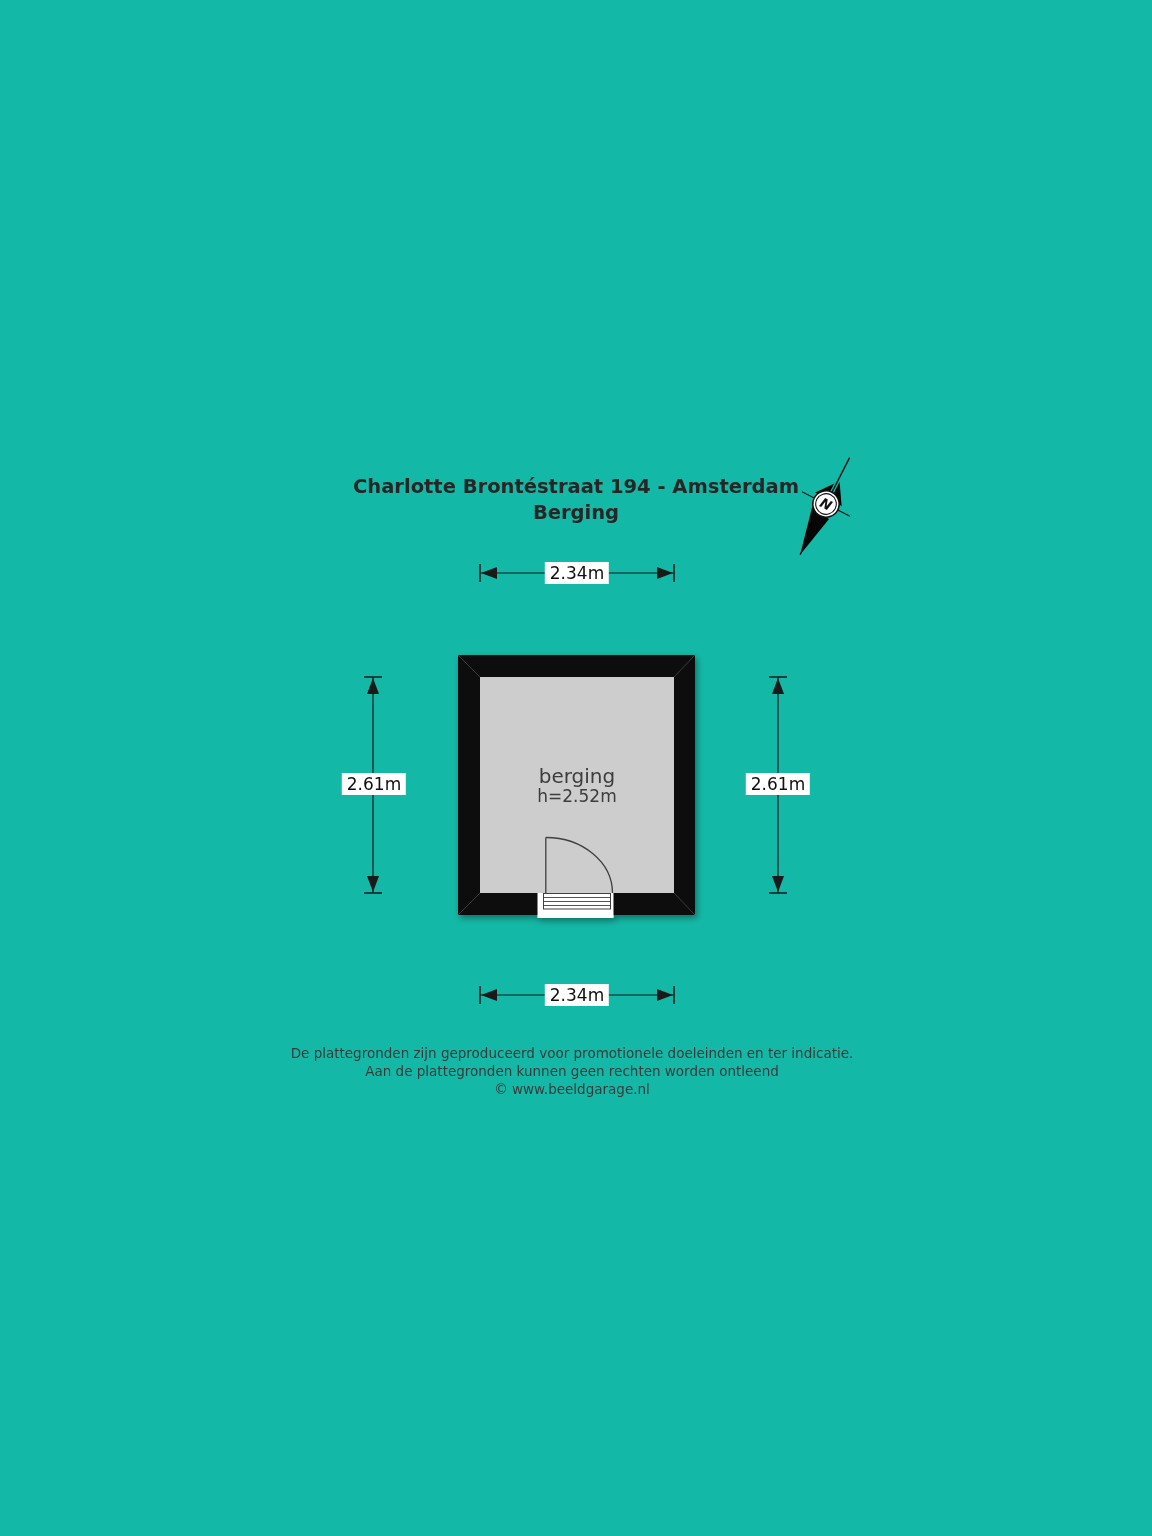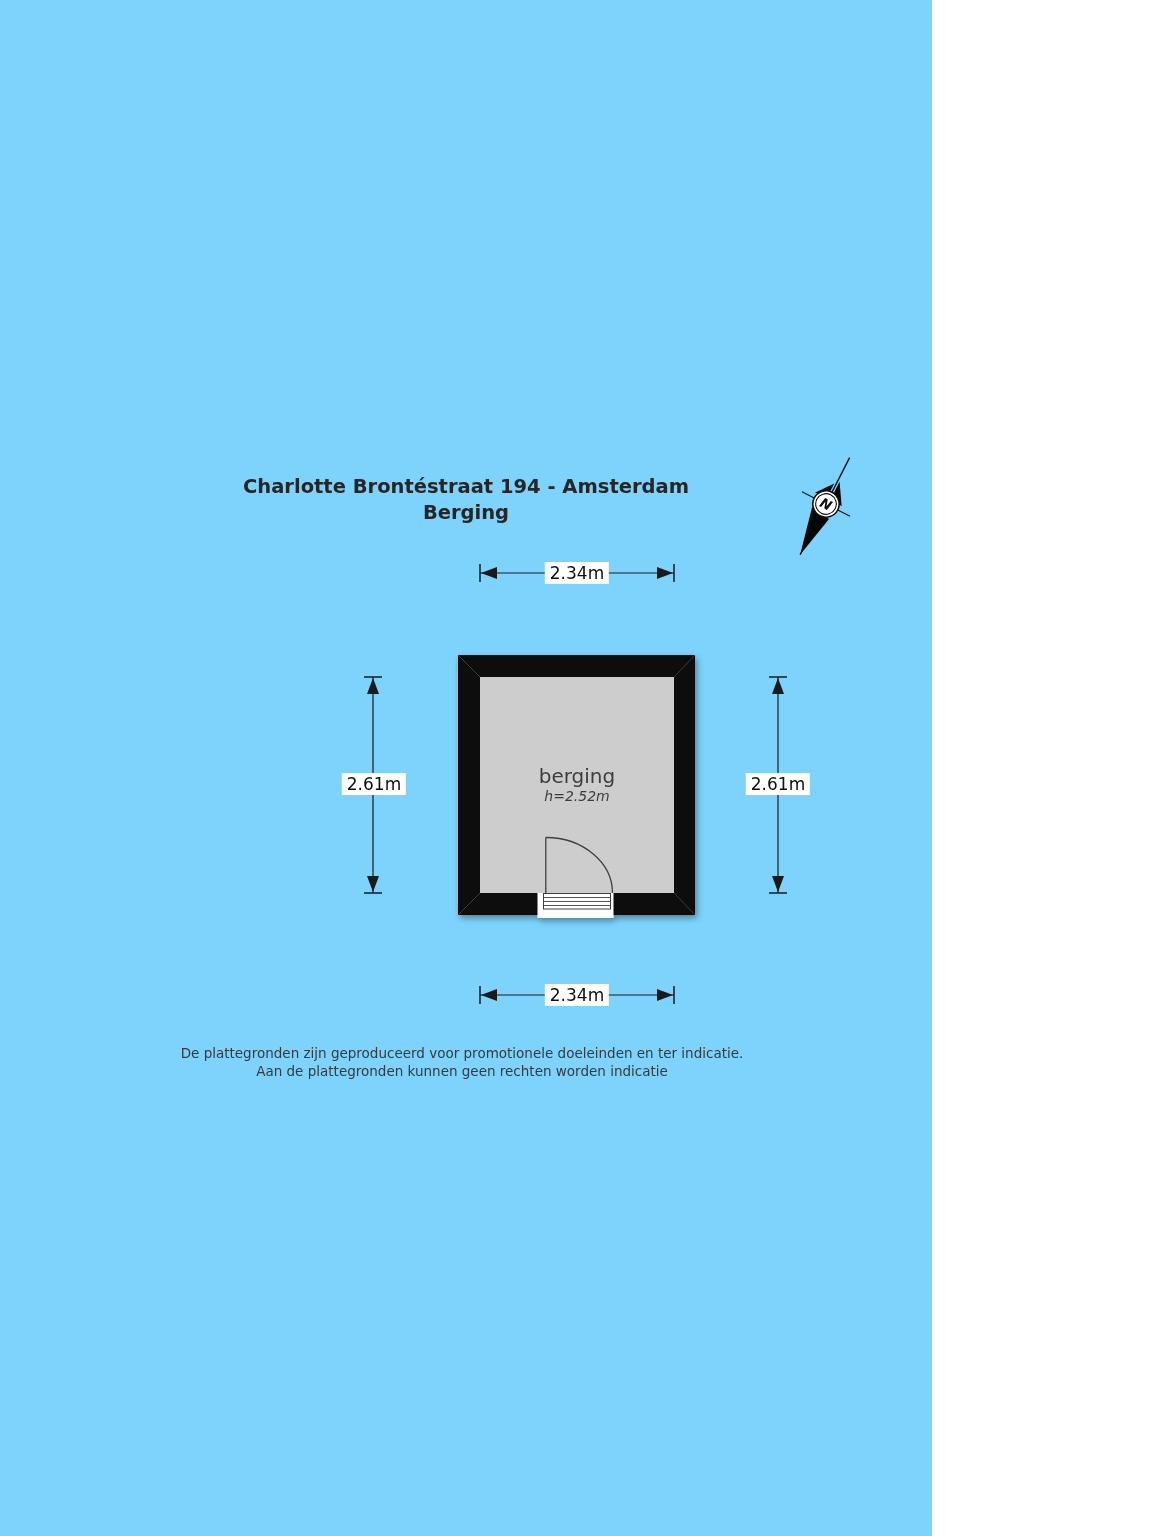--- a/index.html
+++ b/index.html
@@ -1,17 +1,17 @@
 <!DOCTYPE html>
 <html><head>
 <meta charset="utf-8">
 <style>
   html,body { margin:0; padding:0; background:#ffffff; }
   .page {
-    position:relative; width:932px; height:1536px; background:#7dd3fc;
+    position:relative; width:1152px; height:1536px; background:#14b8a6;
     font-family:"DejaVu Sans","Liberation Sans",sans-serif; overflow:hidden;
   }
   .plan-svg { position:absolute; left:0; top:0; z-index:1; }
 
   .title-block {
     position:absolute; left:0; right:0; top:474px; z-index:2;
     text-align:center; font-weight:bold; font-size:19.5px; line-height:26px;
     color:#262626;
   }
 
@@ -23,21 +23,21 @@
   }
 
   .room-name {
     position:absolute; left:577px; top:776px; z-index:2;
     transform:translate(-50%,-50%);
     font-size:20px; color:#3d3d3d; white-space:nowrap;
   }
   .room-height {
     position:absolute; left:577px; top:796px; z-index:2;
     transform:translate(-50%,-50%);
-    font-size:14px; color:#3d3d3d; white-space:nowrap;font-style:italic;
+    font-size:17px; color:#3d3d3d; white-space:nowrap;
   }
 
   .footer-block {
     position:absolute; left:0; right:8px; top:1044px; z-index:2;
     text-align:center; font-size:13.5px; line-height:18px; color:#3a3a3a;
   }
 </style>
 </head>
 <body>
 
@@ -130,16 +130,17 @@
   <div class="dim-label" style="left:577px; top:573px;">2.34m</div>
   <div class="dim-label" style="left:577px; top:995px;">2.34m</div>
   <div class="dim-label" style="left:374px; top:784px;">2.61m</div>
   <div class="dim-label" style="left:778px; top:784px;">2.61m</div>
 
   <div class="room-name">berging</div>
   <div class="room-height">h=2.52m</div>
 
   <div class="footer-block">
     <div>De plattegronden zijn geproduceerd voor promotionele doeleinden en ter indicatie.</div>
-    <div>Aan de plattegronden kunnen geen rechten worden indicatie</div>
+    <div>Aan de plattegronden kunnen geen rechten worden ontleend</div>
+    <div>© www.beeldgarage.nl</div>
   </div>
 
 </div>
 
 </body></html>

